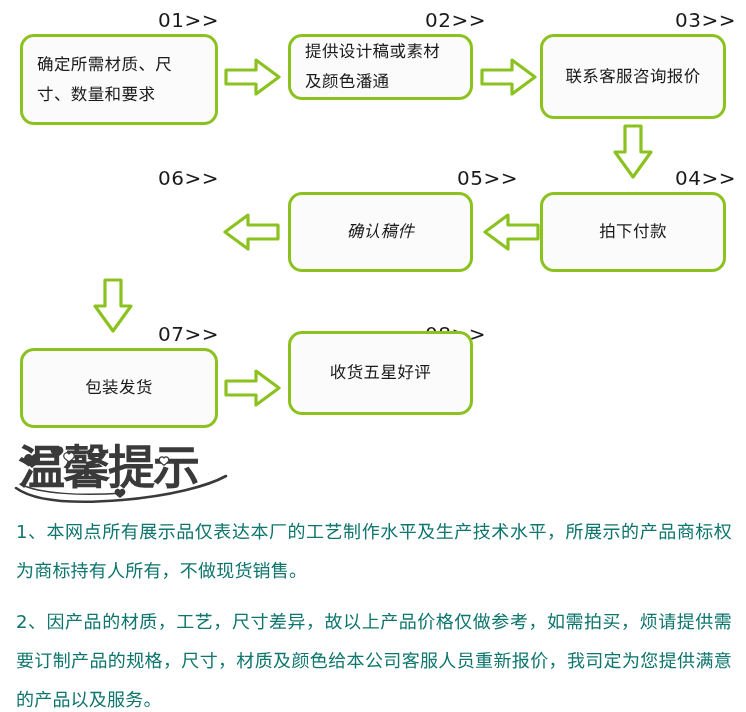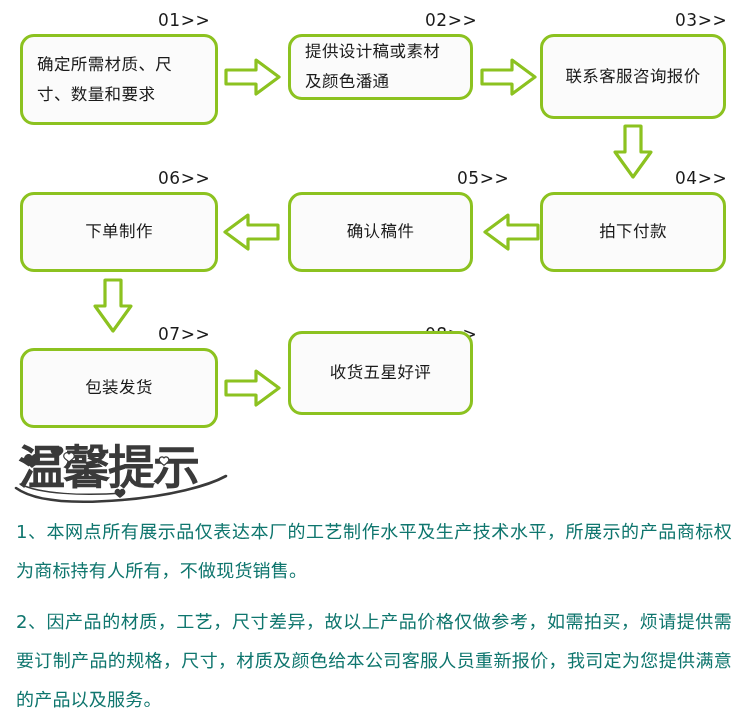--- a/index.html
+++ b/index.html
@@ -48,21 +48,21 @@
     text-align: left;
     padding: 0 14px;
   }
   .node.align-center .node-label {
     text-align: center;
     padding: 0 18px;
   }
 
   .step-num {
     position: absolute;
-    font-size: 17px;
+    font-size: 20px;
     line-height: 16px;
     color: #1a1a1a;
     font-family: "DejaVu Sans", "Liberation Sans", sans-serif;
     letter-spacing: 0.5px;
     white-space: nowrap;
   }
 
   .arrow {
     position: absolute;
   }
@@ -142,34 +142,31 @@
     <span class="node-label">拍下付款</span>
   </div>
 
   <div class="arrow" style="left:483px; top:213px;">
     <svg width="57" height="38" viewBox="0 0 57 38" aria-hidden="true">
       <path d="M55 12 H25 V2 L2 19 L25 36 V26 H55 Z" fill="#ffffff" stroke="#8cc220" stroke-width="3.2" stroke-linejoin="round" stroke-linecap="round"></path>
     </svg>
   </div>
 
   <div class="step-num" style="left:425px; top:170px;margin-left:32px;">05&gt;&gt;</div>
-  <div class="node align-center" style="left:288px; top:192px; width:185px; height:80px;">
+  <div class="node align-center" style="left:288px; top:192px; width:185px; height:80px;font-style:italic;">
     <span class="node-label">确认稿件</span>
   </div>
 
   <div class="arrow" style="left:223px; top:213px;">
     <svg width="57" height="38" viewBox="0 0 57 38" aria-hidden="true">
       <path d="M55 12 H25 V2 L2 19 L25 36 V26 H55 Z" fill="#ffffff" stroke="#8cc220" stroke-width="3.2" stroke-linejoin="round" stroke-linecap="round"></path>
     </svg>
   </div>
 
   <div class="step-num" style="left:158px; top:170px;">06&gt;&gt;</div>
-  <div class="node align-center" style="left:20px; top:192px; width:198px; height:80px;">
-    <span class="node-label">下单制作</span>
-  </div>
 
   <div class="arrow" style="left:92px; top:278px;">
     <svg width="42" height="56" viewBox="0 0 42 56" aria-hidden="true">
       <path d="M13 2 H29 V28 H39 L21 53 L3 28 H13 Z" fill="#ffffff" stroke="#8cc220" stroke-width="3.2" stroke-linejoin="round" stroke-linecap="round"></path>
     </svg>
   </div>
 
   <div class="step-num" style="left:158px; top:326px;">07&gt;&gt;</div>
   <div class="node align-center" style="left:20px; top:348px; width:198px; height:80px;">
     <span class="node-label">包装发货</span>

